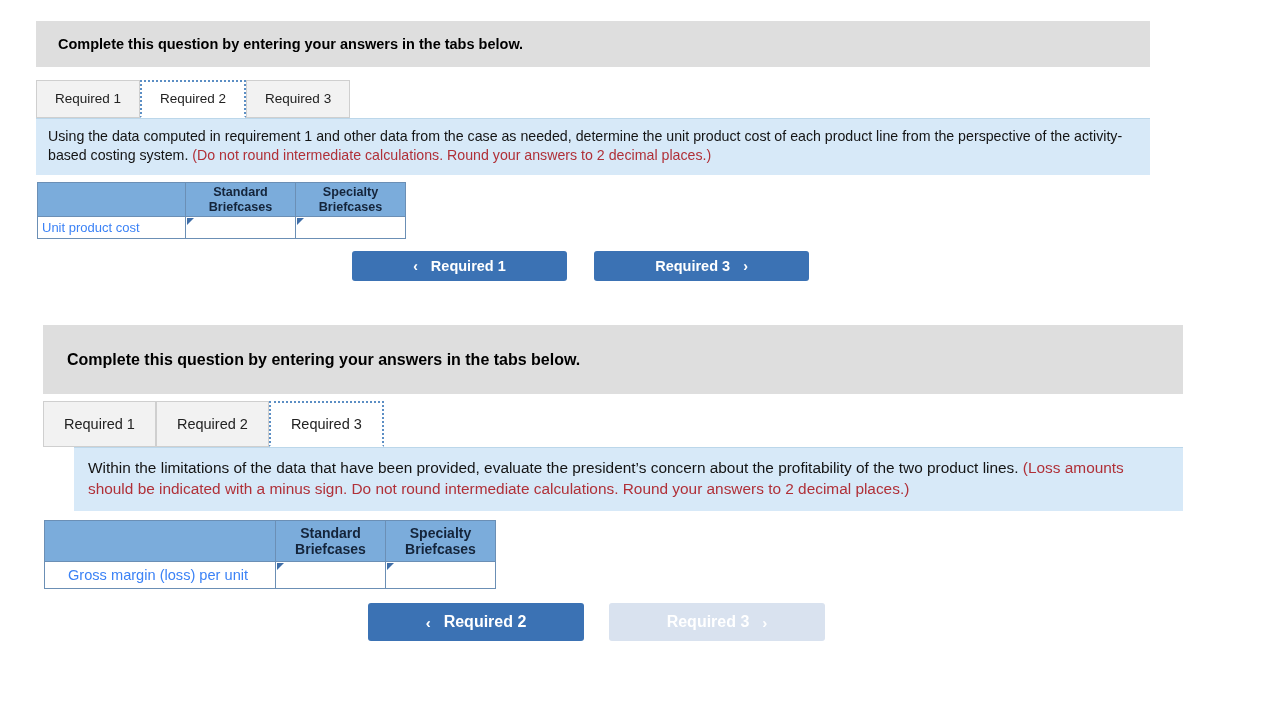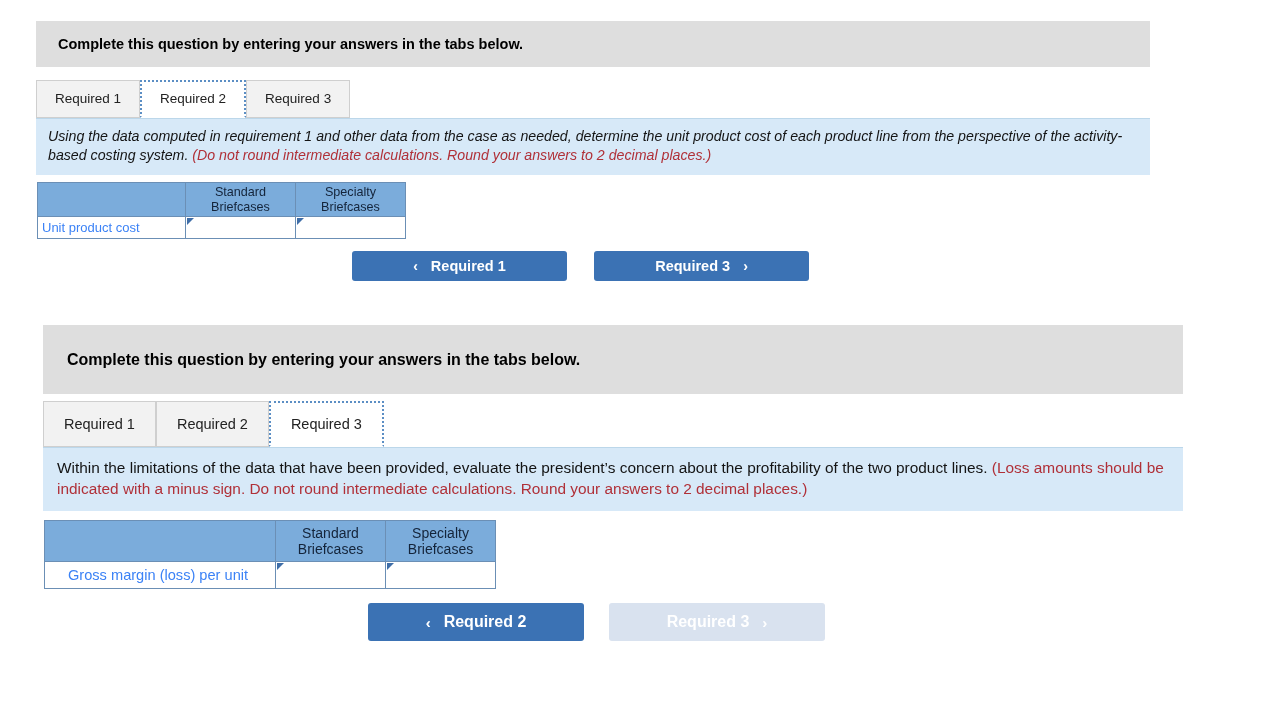--- a/index.html
+++ b/index.html
@@ -53,34 +53,34 @@
   .panel2 .tab.active { line-height: 42px; }
 
   
   .instr {
     background: #d7e9f8;
     color: #141414;
     border-top: 1px solid #bcd7ea;
     position: relative;
     z-index: 1;
   }
-  .panel1 .instr { padding: 8px 14px 10px 12px; font-size: 14.2px; line-height: 19px; font-style: italic; }
-  .panel2 .instr { padding: 10px 16px 12px 14px; font-size: 15.4px; line-height: 20.5px; }
+  .panel1 .instr { padding: 8px 14px 10px 12px; font-size: 14.2px; line-height: 19px; }
+  .panel2 .instr { padding: 10px 16px 12px 14px; font-size: 15.4px; line-height: 20.5px; margin-left: 31px; }
   .red { color: #b03038; }
 
   
   .dtable { border-collapse: collapse; table-layout: fixed; }
   .panel1 .dtable { margin-top: 7px; margin-left: 1px; }
   .panel2 .dtable { margin-top: 9px; margin-left: 1px; }
 
   .dtable td, .dtable th { border: 1px solid #6b8fb5; padding: 0; }
   .hdr {
     background: #7bacdb;
     color: #14243a;
-    font-weight: normal;
+    font-weight: bold;
     text-align: center;
     vertical-align: middle;
     line-height: 1.15;
   }
   .hdr-blank { background: #7bacdb; }
   .rowlabel {
     background: #ffffff;
     color: #3b82f6;
     text-align: left;
     vertical-align: middle;

